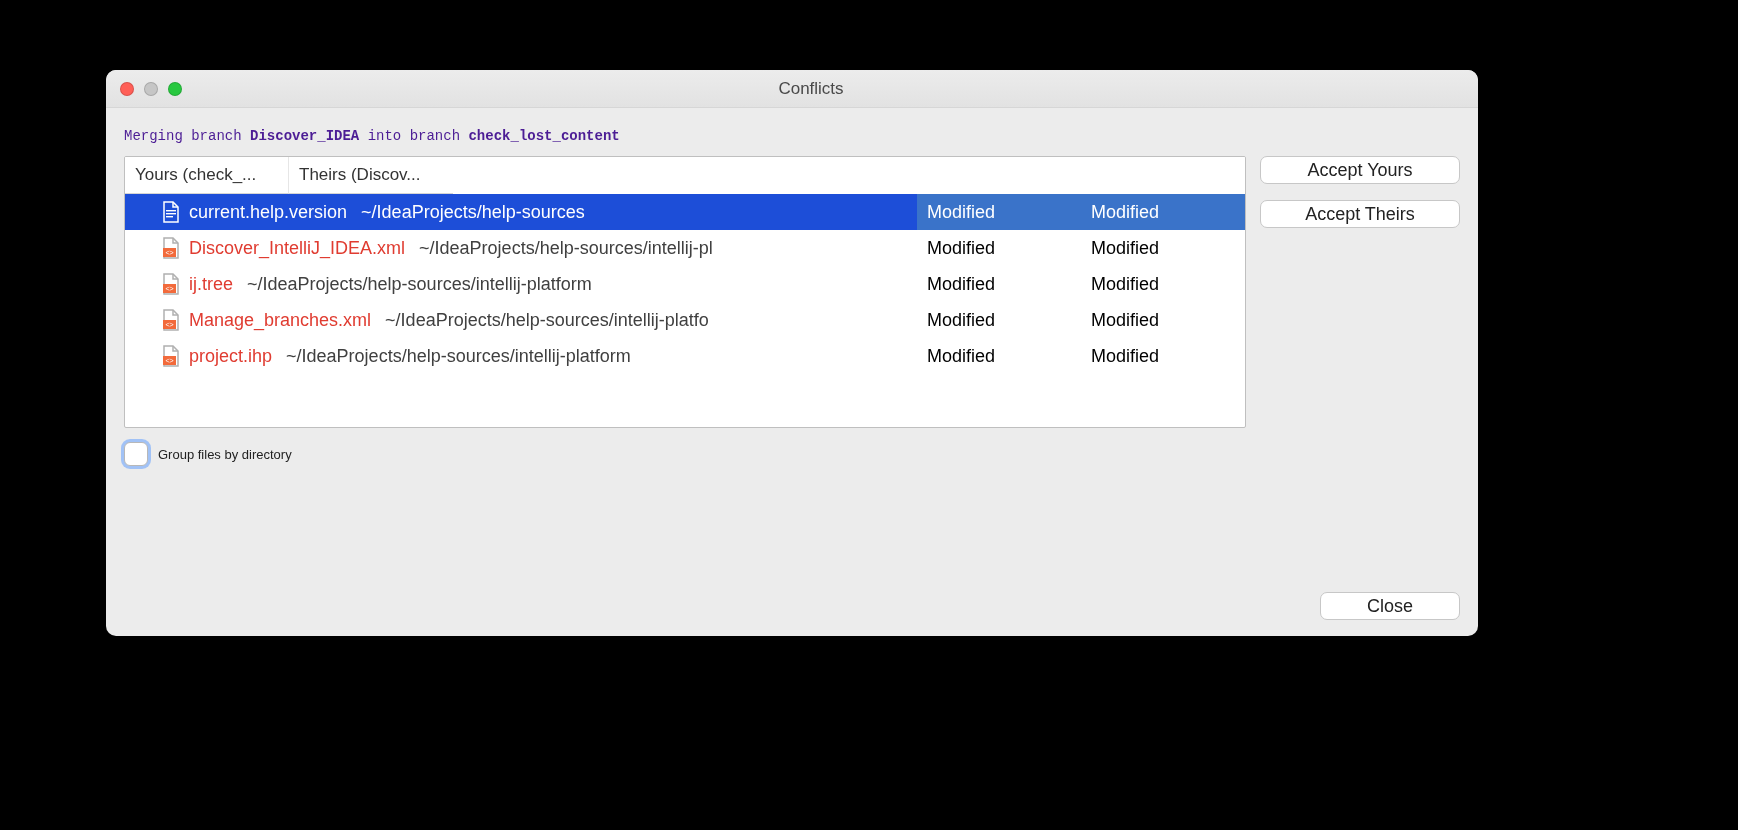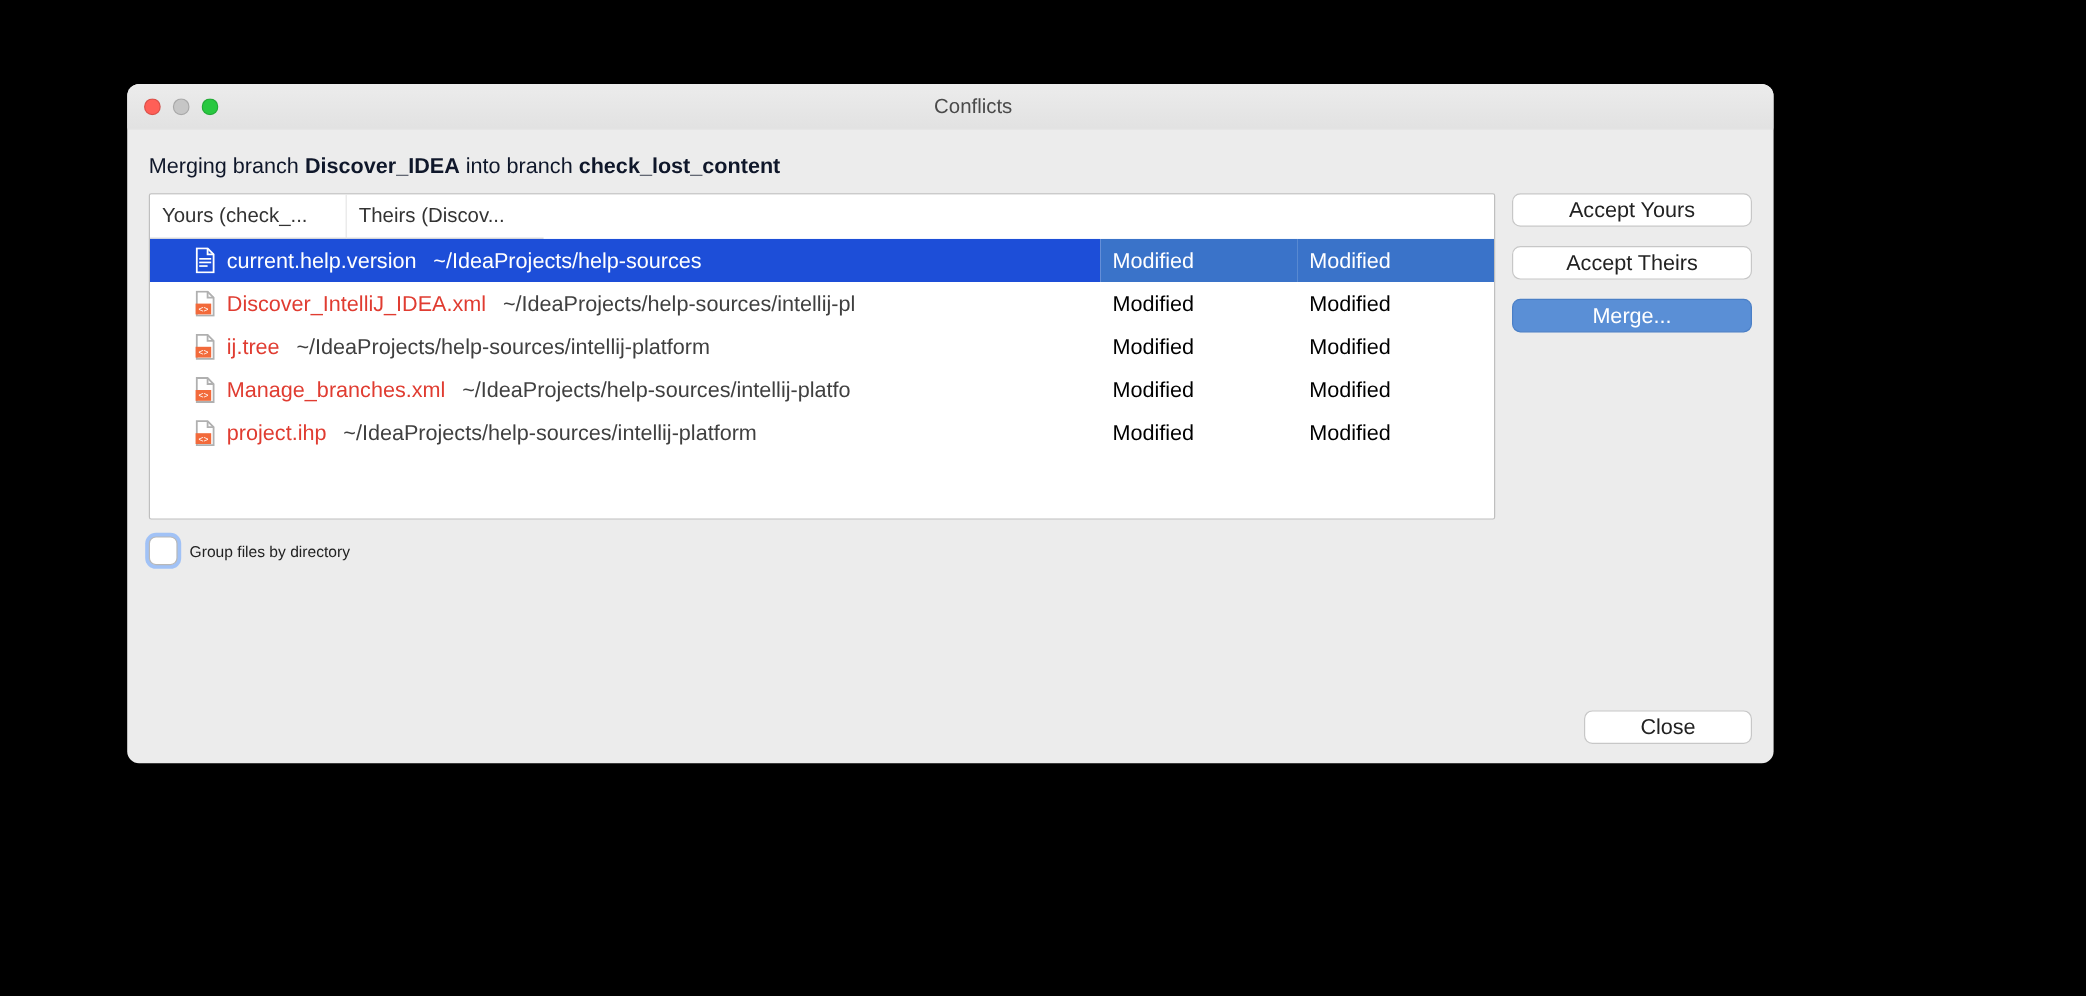--- a/index.html
+++ b/index.html
@@ -54,23 +54,24 @@
     pointer-events: none;
     padding-left: 38px;
   }
   .content {
     flex: 1;
     padding: 14px 18px 16px 18px;
     display: flex;
     flex-direction: column;
   }
   .heading {
-    font-size: 18px;
-    color: #0f172a;
+    font-size: 14px;
+    color: #4c1d95;
     margin: 6px 0 12px 0;
+    font-family: Liberation Mono, monospace;
   }
   .heading b { font-weight: 700; }
   .mainrow {
     display: flex;
     gap: 14px;
   }
   .tablewrap {
     flex: 1;
     border: 1px solid #bfbfbf;
     background: #fff;
@@ -260,21 +261,20 @@
               </div>
               <div class="td col-yours">Modified</div>
               <div class="td col-theirs">Modified</div>
             </div>
           </div>
       </div>
 
       <div class="buttons">
         <button class="btn">Accept Yours</button>
         <button class="btn">Accept Theirs</button>
-        <button class="btn primary">Merge...</button>
       </div>
     </div>
 
     <div class="checkrow">
       <div class="chk"></div>
       <span>Group files by directory</span>
     </div>
 
     <div class="footer">
       <button class="btn">Close</button>

